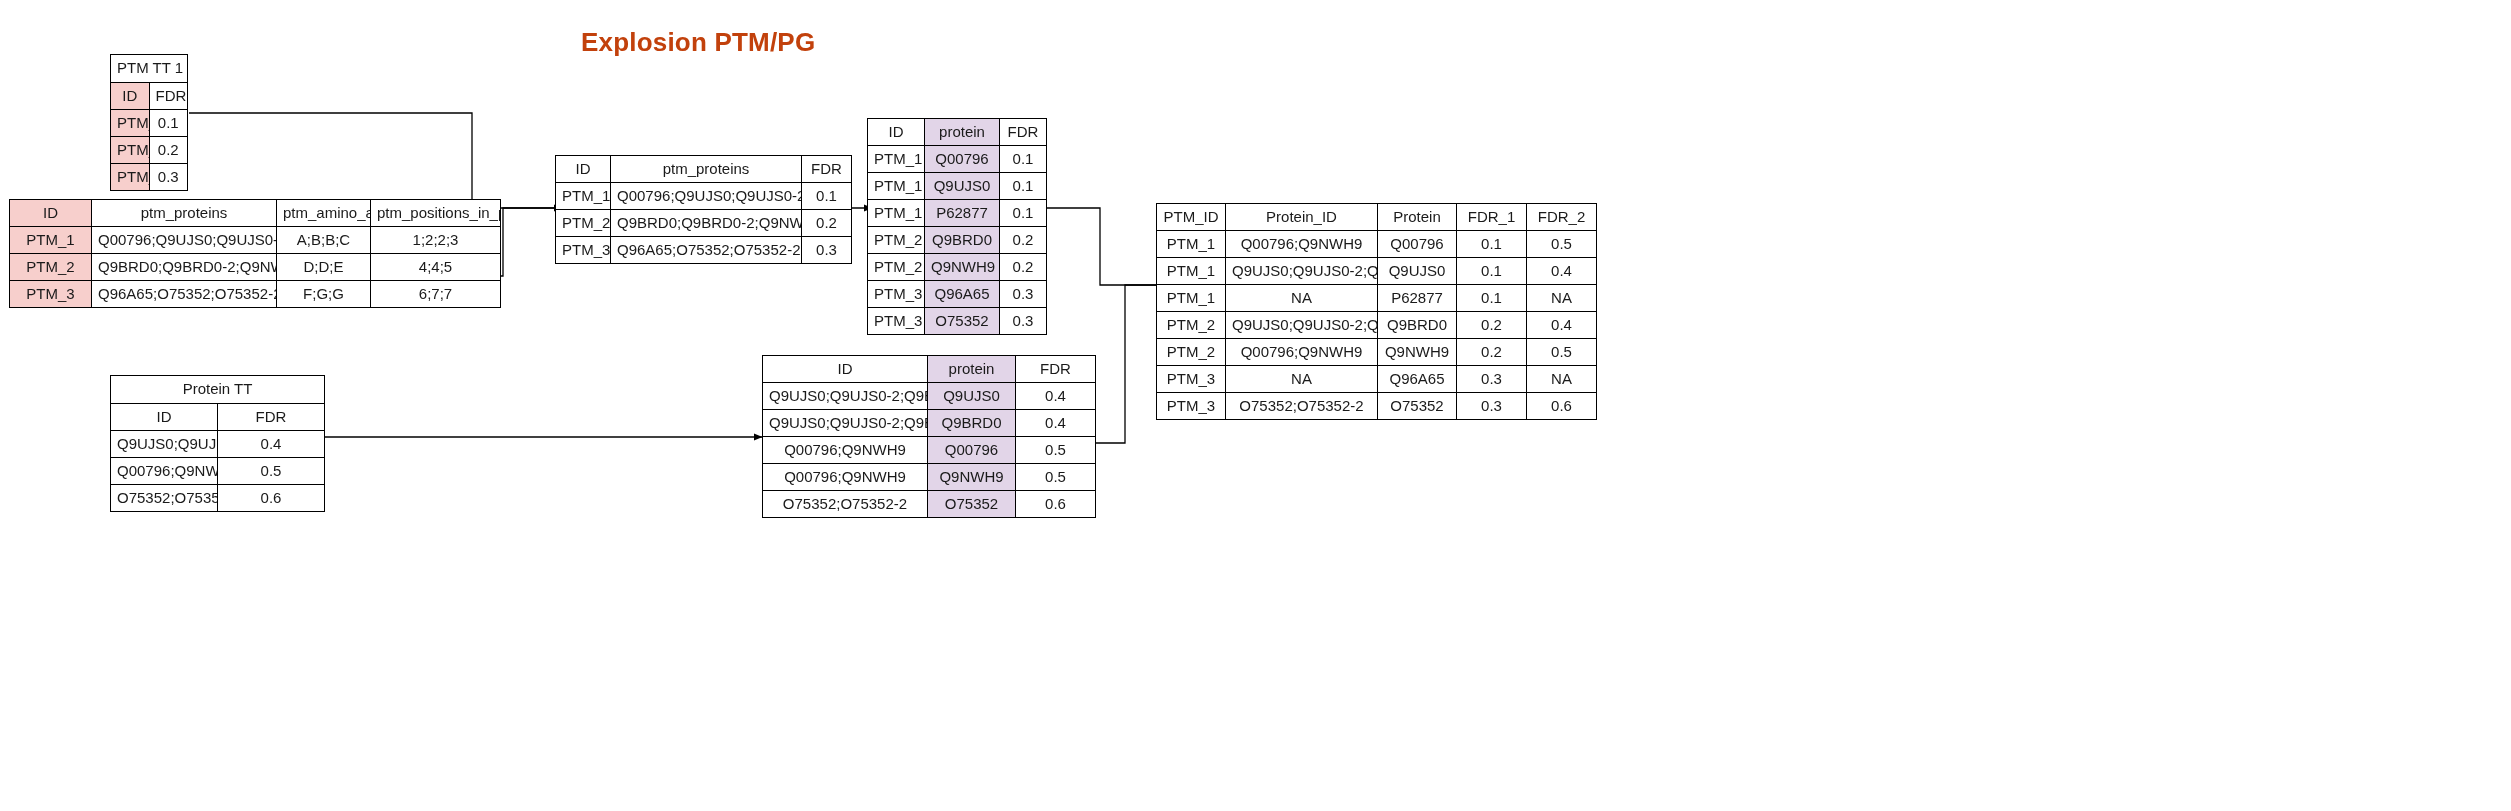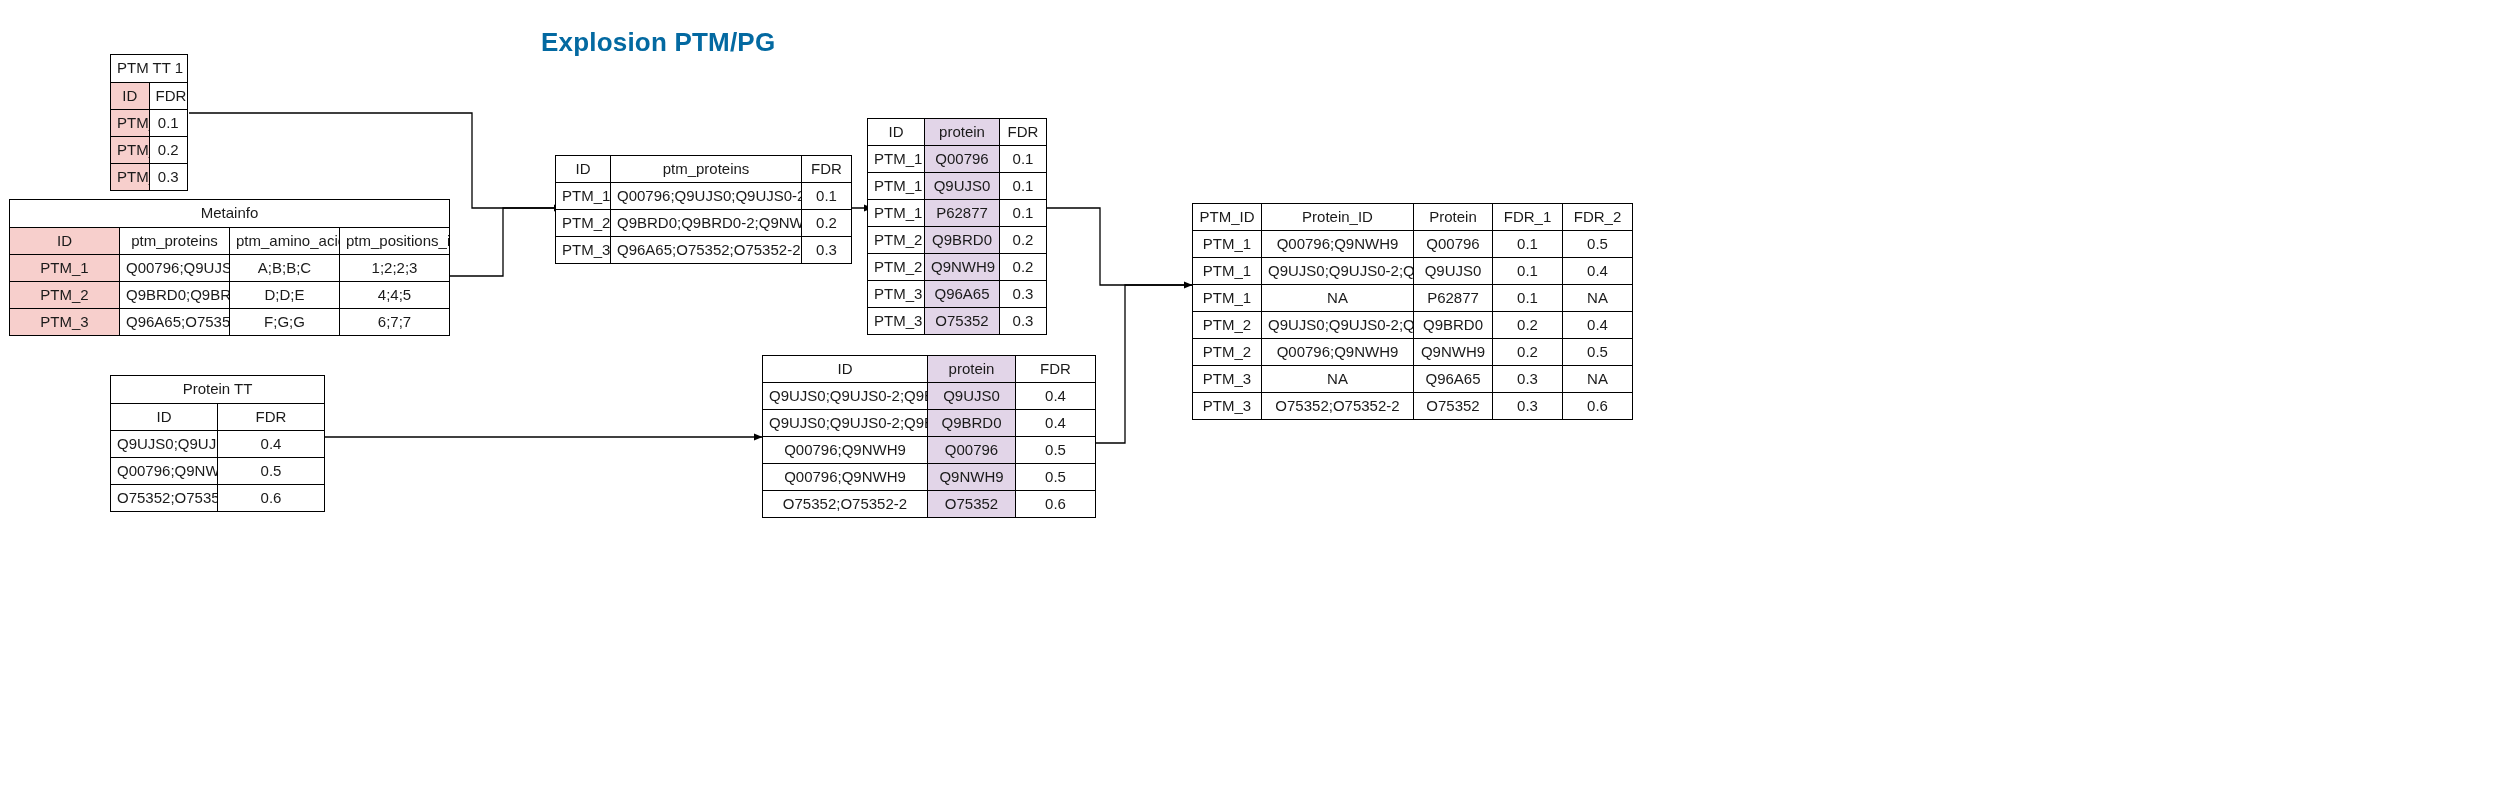--- a/index.html
+++ b/index.html
@@ -25,21 +25,22 @@
     width: 2511px;
     height: 811px;
     pointer-events: none;
   }
   .title {
     position: absolute;
     font-size: 26px;
     font-weight: bold;
     letter-spacing: 0.2px;
     white-space: nowrap;
-    color: #0369a1;
+    color: #c2410c;
+    margin-left: 40px;
   }
   .tbl {
     position: absolute;
     border-collapse: collapse;
     background: #ffffff;
     table-layout: fixed;
   }
   .tbl td, .tbl th {
     border: 1px solid #000000;
     font-weight: normal;
@@ -109,23 +110,20 @@
       <tr>
         <td class="pink">PTM_3</td>
         <td>0.3</td>
       </tr>
     </tbody>
   </table>
 
   <table class="tbl" style="left:9px; top:199px; width:441px;">
     <tbody>
       <tr>
-        <td class="caption-cell" colspan="4">Metainfo</td>
-      </tr>
-      <tr>
         <td class="pink" style="width:69px;">ID</td>
         <td style="width:172px;">ptm_proteins</td>
         <td class="small" style="width:81px;">ptm_amino_acid</td>
         <td class="small" style="width:117px;">ptm_positions_in_protein</td>
       </tr>
       <tr>
         <td class="pink">PTM_1</td>
         <td class="small">Q00796;Q9UJS0;Q9UJS0-2;P62877</td>
         <td>A;B;B;C</td>
         <td>1;2;2;3</td>
@@ -267,21 +265,21 @@
         <td>0.5</td>
       </tr>
       <tr>
         <td class="small">O75352;O75352-2</td>
         <td class="purple">O75352</td>
         <td>0.6</td>
       </tr>
     </tbody>
   </table>
 
-  <table class="tbl" style="left:1192px; top:203px; width:375px;">
+  <table class="tbl" style="left:1156px; top:203px; width:375px;">
     <tbody>
       <tr>
         <td style="width:56px;">PTM_ID</td>
         <td style="width:139px;margin-top:12px;">Protein_ID</td>
         <td style="width:66px;">Protein</td>
         <td style="width:57px;">FDR_1</td>
         <td style="width:57px;">FDR_2</td>
       </tr>
       <tr>
         <td>PTM_1</td>

